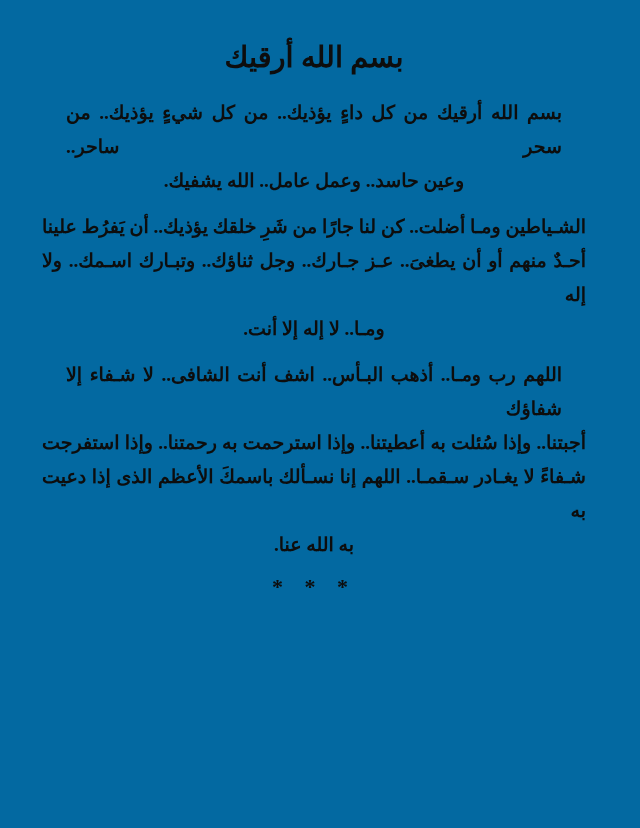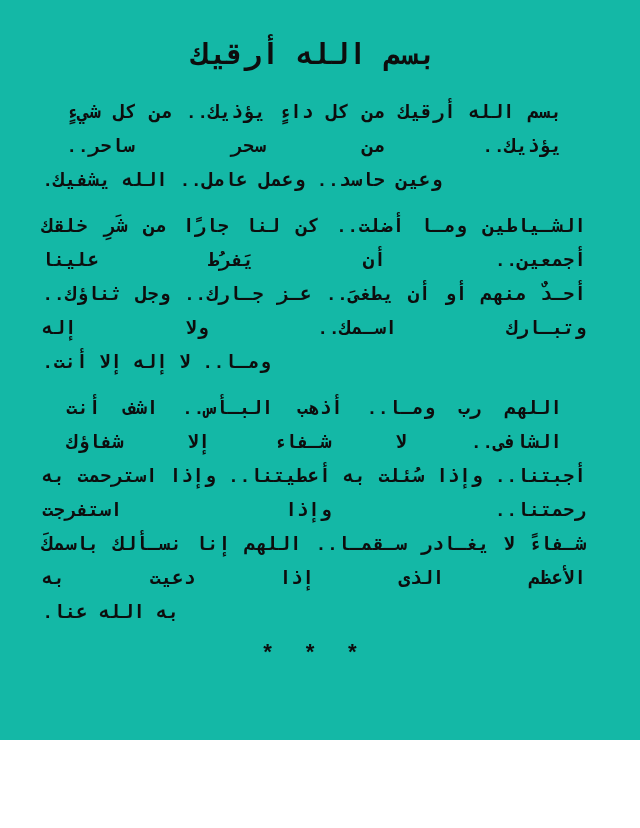--- a/index.html
+++ b/index.html
@@ -3,24 +3,24 @@
 <meta charset="utf-8">
 <style>
   html, body {
     margin: 0;
     padding: 0;
     background: #ffffff;
   }
   .page {
     position: relative;
     width: 640px;
-    height: 740px;
-    background: #14b8a6;
+    height: 828px;
+    background: #0369a1;
     color: #0d0d0d;
-    font-family: Liberation Mono, monospace;
+    font-family: Liberation Serif, serif;
     overflow: hidden;
   }
   .content {
     direction: rtl;
     padding: 38px 54px 0 42px;
   }
   .doc-title {
     font-size: 29px;
     font-weight: bold;
     line-height: 38px;
@@ -29,21 +29,21 @@
     letter-spacing: 0.5px;
   }
   .para {
     margin: 0 0 12px 0;
   }
   .line {
     font-size: 19px;
     font-weight: bold;
     line-height: 34px;
     white-space: nowrap;
-    text-align: left;
+    text-align: center;
   }
   .line.fill {
     white-space: normal;
     text-align: justify;
     text-align-last: justify;
   }
   .line.first {
     padding-right: 24px;
     margin-left: 24px;
   }
@@ -63,21 +63,21 @@
   <div class="content">
 
     <h1 class="doc-title">بسم الله أرقيك</h1>
 
     <div class="para">
       <div class="line first fill">بسم الله أرقيك من كل داءٍ يؤذيك.. من كل شيءٍ يؤذيك.. من سحر ساحر..</div>
       <div class="line">وعين حاسد.. وعمل عامل.. الله يشفيك.</div>
     </div>
 
     <div class="para">
-      <div class="line fill">الشـياطين ومـا أضلت.. كن لنا جارًا من شَرِ خلقك أجمعين.. أن يَفرُط علينا</div>
+      <div class="line fill">الشـياطين ومـا أضلت.. كن لنا جارًا من شَرِ خلقك يؤذيك.. أن يَفرُط علينا</div>
       <div class="line fill">أحـدٌ منهم أو أن يطغىَ.. عـز جـارك.. وجل ثناؤك.. وتبـارك اسـمك.. ولا إله</div>
       <div class="line">ومـا.. لا إله إلا أنت.</div>
     </div>
 
     <div class="para">
       <div class="line first fill">اللهم رب ومـا.. أذهب البـأس.. اشف أنت الشافى.. لا شـفاء إلا شفاؤك</div>
       <div class="line fill">أجبتنا.. وإذا سُئلت به أعطيتنا.. وإذا استرحمت به رحمتنا.. وإذا استفرجت</div>
       <div class="line fill">شـفاءً لا يغـادر سـقمـا.. اللهم إنا نسـألك باسمكَ الأعظم الذى إذا دعيت به</div>
       <div class="line">به الله عنا.</div>
     </div>

